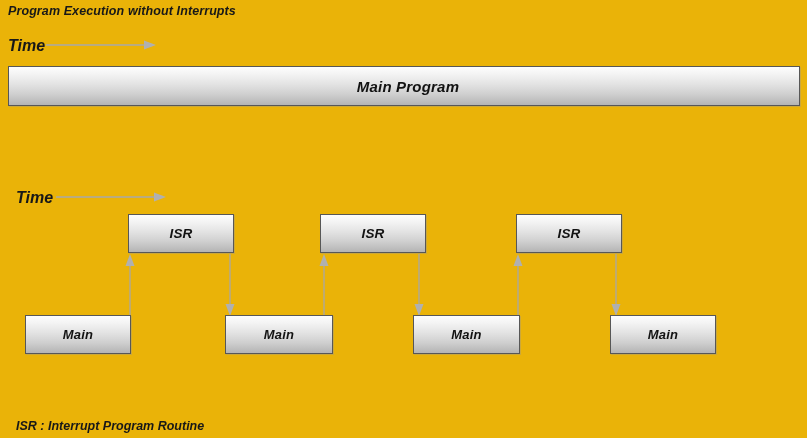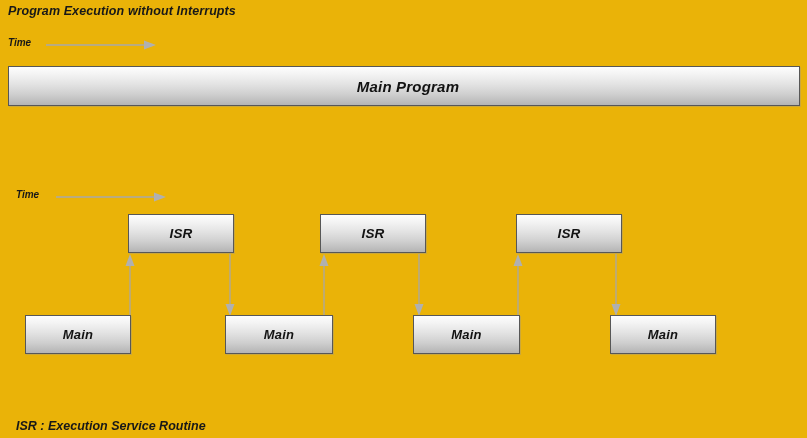--- a/index.html
+++ b/index.html
@@ -24,21 +24,21 @@
     position: absolute;
     font-size: 12.5px;
     font-weight: bold;
     color: #181818;
     letter-spacing: 0.1px;
     white-space: nowrap;
   }
 
   .time-label {
     position: absolute;
-    font-size: 10px;
+    font-size: 16px;
     font-weight: bold;
     color: #181818;
     white-space: nowrap;
   }
 
   .time-arrow {
     position: absolute;
     height: 12px;
   }
 
@@ -138,15 +138,15 @@
   </svg>
 
   <div class="block main" style="left:25px; top:315px; width:106px; height:39px;">Main</div>
 
   <div class="block main" style="left:225px; top:315px; width:108px; height:39px;">Main</div>
 
   <div class="block main" style="left:413px; top:315px; width:107px; height:39px;">Main</div>
 
   <div class="block main" style="left:610px; top:315px; width:106px; height:39px;">Main</div>
 
-  <div class="legend-text" style="left:16px; top:419px;">ISR : Execution Service Routine</div>
+  <div class="legend-text" style="left:16px; top:419px;">ISR : Interrupt Program Routine</div>
 
 </div>
 
 </body></html>

